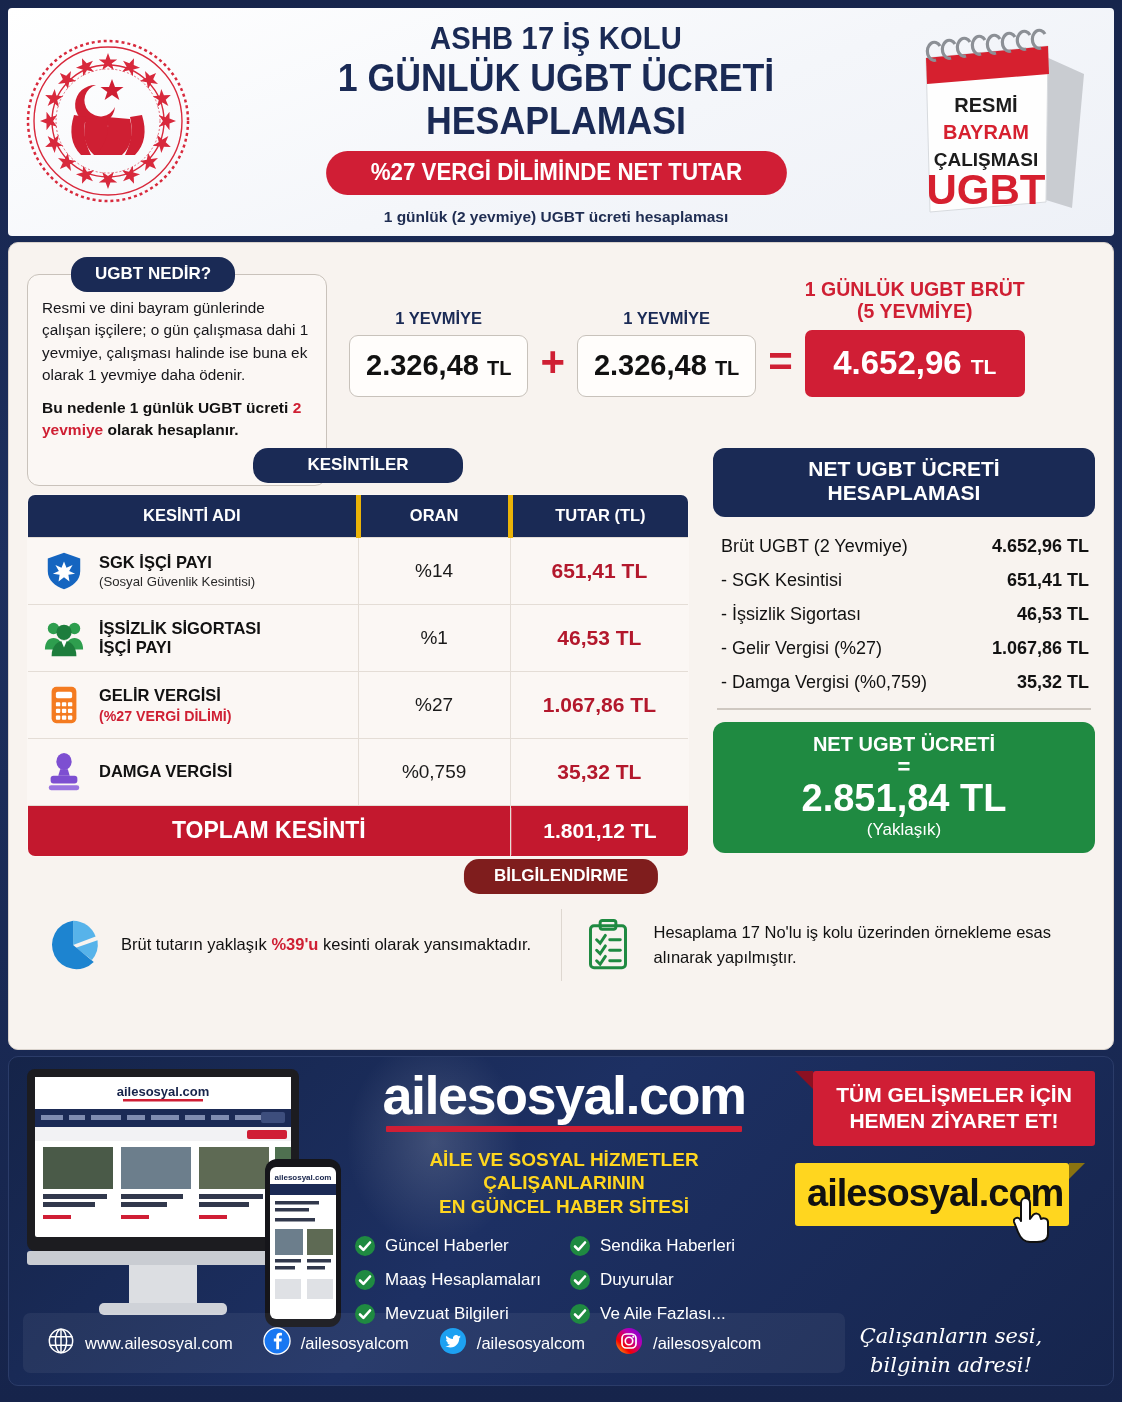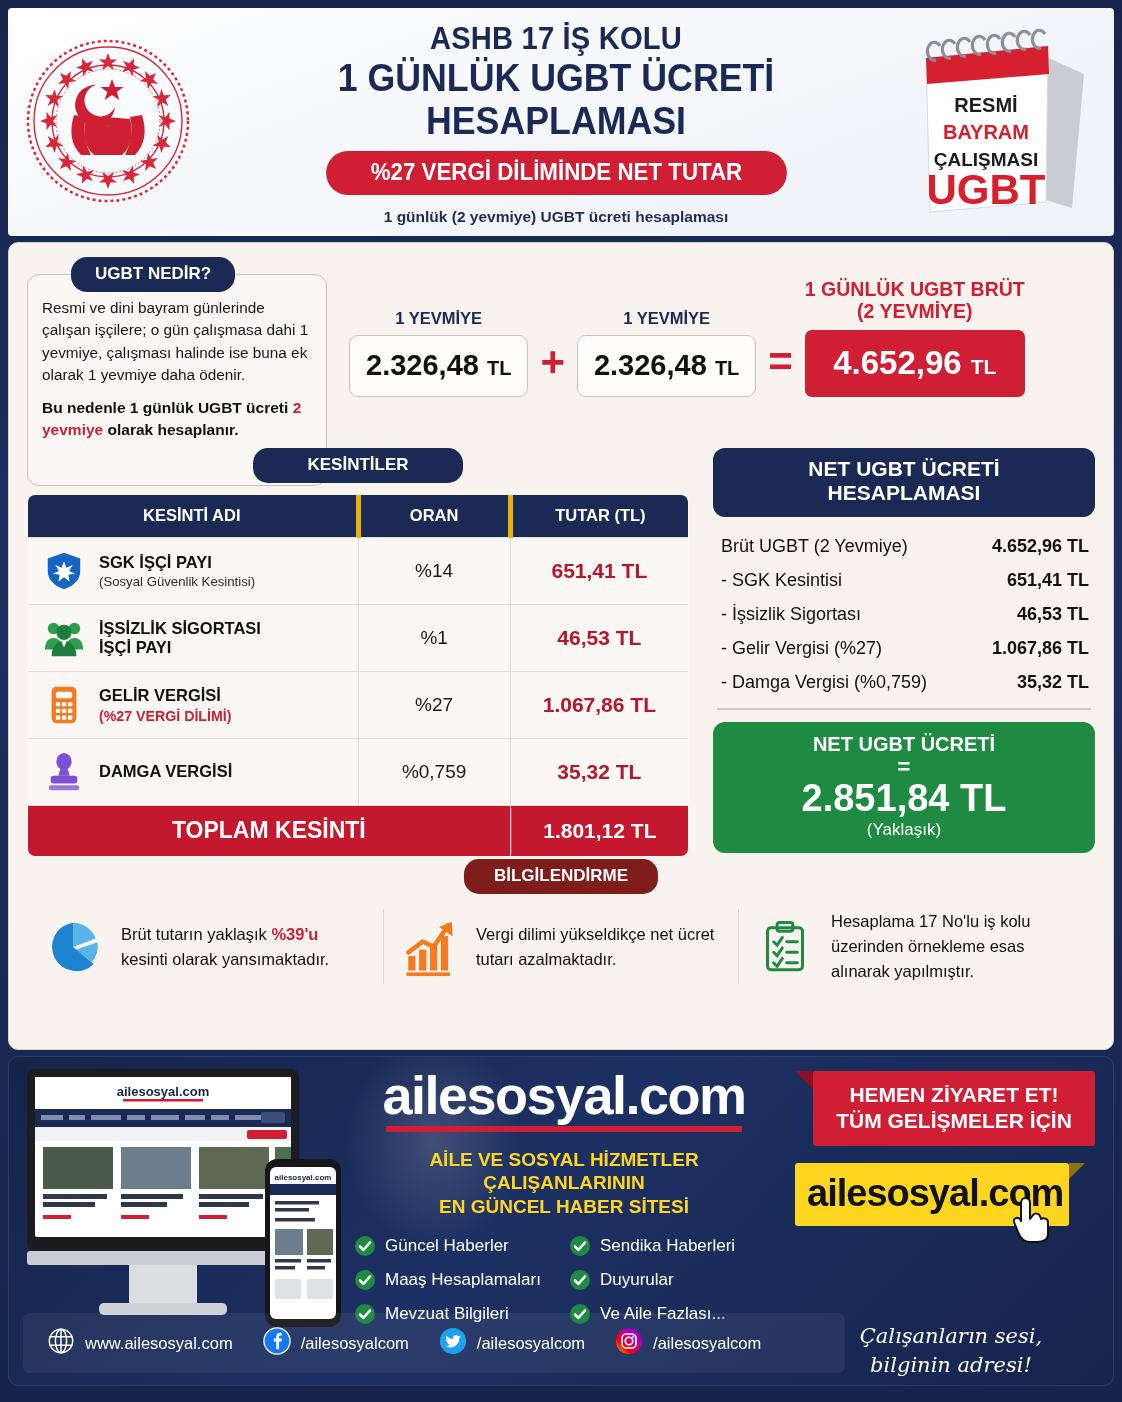--- a/index.html
+++ b/index.html
@@ -337,21 +337,21 @@
           <div class="calc-lbl">1 YEVMİYE</div>
           <div class="calc-box">
             <span>2.326,48</span>
             <span class="tl">TL</span>
           </div>
         </div>
         <div class="op">=</div>
         <div class="calc-col">
           <div class="calc-lbl-red">
             <div>1 GÜNLÜK UGBT BRÜT</div>
-            <div>(2 YEVMİYE)</div>
+            <div>(5 YEVMİYE)</div>
           </div>
           <div class="calc-box-red">
             <span>4.652,96</span>
             <span class="tl">TL</span>
           </div>
         </div>
       </div>
     </div>
 
     <div class="kes-wrap">
@@ -516,36 +516,20 @@
             <path d="M30 32 L52 50 A26 26 0 1 1 30 6 Z" fill="#1d84d0"></path>
           </svg>
         </span>
         <span class="bilgi-tx">
           <span>Brüt tutarın yaklaşık</span>
           <span class="red-txt" style="font-weight:bold">%39'u</span>
           <span>kesinti olarak yansımaktadır.</span>
         </span>
       </div>
 
-      <div class="bilgi-cell">
-        <span class="bilgi-ic">
-          <svg viewBox="0 0 64 64" width="58" height="58">
-            <g fill="#f47b20">
-              <rect x="8" y="42" width="8" height="16"></rect>
-                <rect x="20" y="35" width="8" height="23"></rect>
-              <rect x="32" y="28" width="8" height="30"></rect>
-                <rect x="44" y="20" width="8" height="38"></rect>
-            </g>
-            <path d="M8 38 L24 26 L36 32 L52 8" stroke="#f47b20" stroke-width="5" fill="none" stroke-linecap="round" stroke-linejoin="round"></path>
-            <polygon points="56,4 57,20 42,10" fill="#f47b20"></polygon>
-            <rect x="6" y="60" width="48" height="4" fill="#f47b20"></rect>
-          </svg>
-        </span>
-        <span class="bilgi-tx">Vergi dilimi yükseldikçe net ücret tutarı azalmaktadır.</span>
-      </div>
 
       <div class="bilgi-cell">
         <span class="bilgi-ic">
           <svg viewBox="0 0 64 64" width="56" height="58">
             <rect x="12" y="10" width="40" height="48" rx="4" fill="none" stroke="#1f8a41" stroke-width="3.4"></rect>
             <rect x="23" y="4" width="18" height="10" rx="2.5" fill="none" stroke="#1f8a41" stroke-width="3.4"></rect>
             <g stroke="#1f8a41" stroke-width="3.4" fill="none" stroke-linecap="round">
               <path d="M19 26 l4 4 6 -9"></path>
                 <path d="M34 26 h12"></path>
               <path d="M19 38 l4 4 6 -9"></path>
@@ -675,22 +659,22 @@
                 <circle cx="11" cy="11" r="10" fill="#1f8a41"></circle>
                 <path d="M6 11.5 l3.4 3.4 6.6 -7.4" stroke="#fff" stroke-width="2.6" fill="none" stroke-linecap="round" stroke-linejoin="round"></path>
               </svg></span>
           <span>Ve Aile Fazlası...</span>
         </div>
       </div>
     </div>
 
     <div class="promo-right">
       <div class="rib-red">
+        <div>TÜM GELİŞMELER İÇİN</div>
         <div>HEMEN ZİYARET ET!</div>
-        <div>TÜM GELİŞMELER İÇİN</div>
       </div>
       <div class="rib-yellow">
         <span>ailesosyal.com</span>
         <span class="cursor-ic">
           <svg viewBox="0 0 48 52" width="48" height="52">
             <path d="M12 4 c3 0 5 2 5 5 v16 l3 -4 c2 -2 6 -2 7 1 l1 3 c3 -2 7 0 7 3 v12 c0 6 -5 8 -11 8 h-7 c-6 0 -10 -5 -12 -10 l-4 -10 c-1 -3 3 -6 6 -3 l1 2 V9 c0 -3 2 -5 4 -5z" fill="#fff" stroke="#111" stroke-width="2" stroke-linejoin="round"></path>
           </svg>
         </span>
       </div>
     </div>

